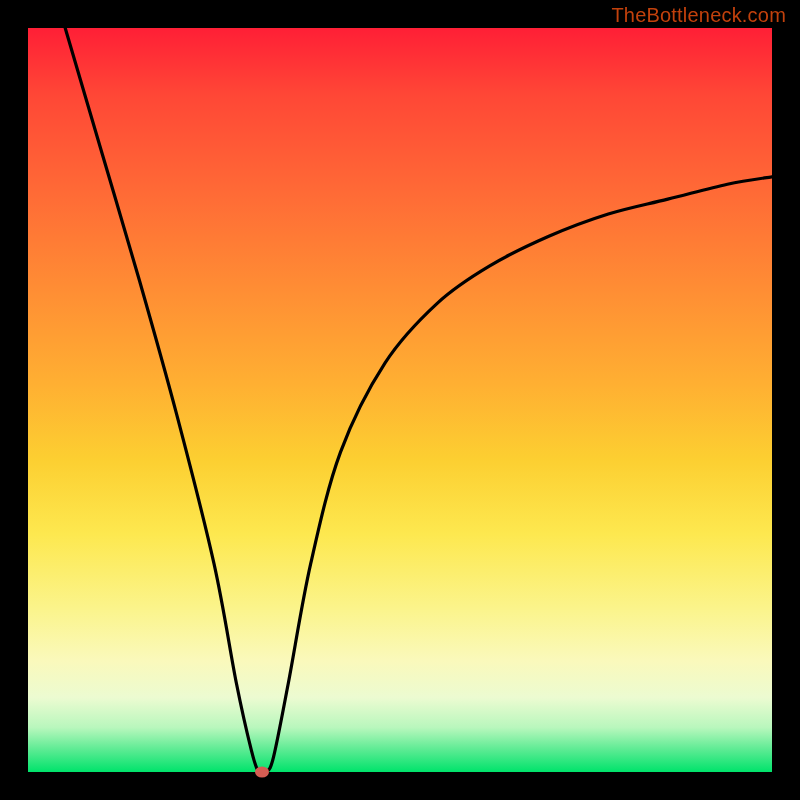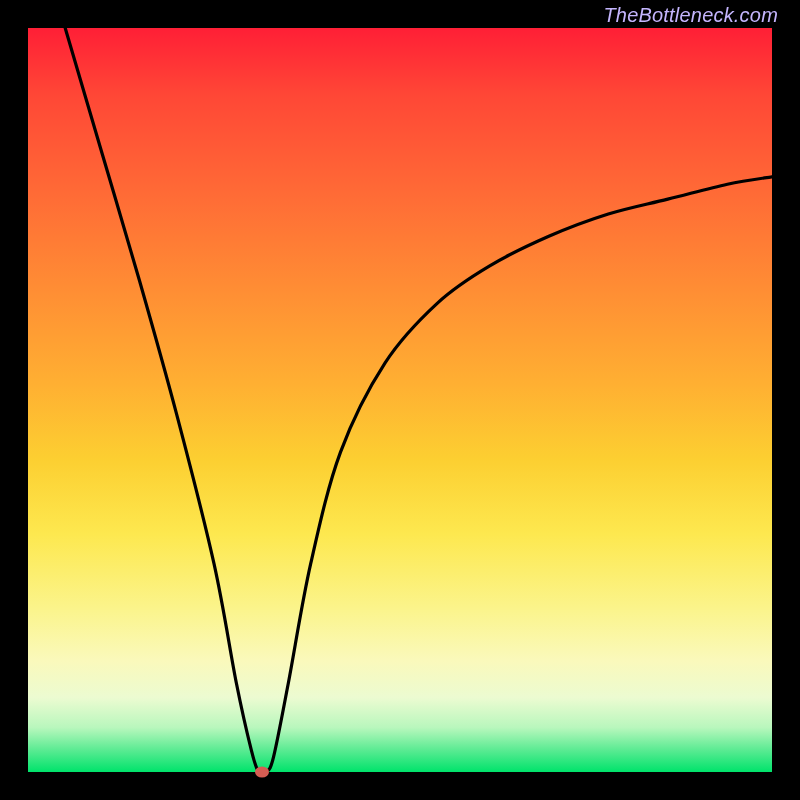--- a/index.html
+++ b/index.html
@@ -46,27 +46,26 @@
   svg.curve {
     position: absolute;
     left: 0;
     top: 0;
     width: 744px;
     height: 744px;
   }
   .watermark {
     position: absolute;
     top: 4px;
-    right: 22px;
-    color: #c4b5fd;
+    right: 14px;
+    color: #c2410c;
     font-size: 20px;
     font-weight: 500;
     letter-spacing: 0.2px;
     user-select: none;
-    font-style: italic;
   }
   .minimum-dot {
     position: absolute;
     width: 14px;
     height: 11px;
     border-radius: 50%;
     background: #d55d53;
     transform: translate(-50%, -50%);
   }
 </style>

